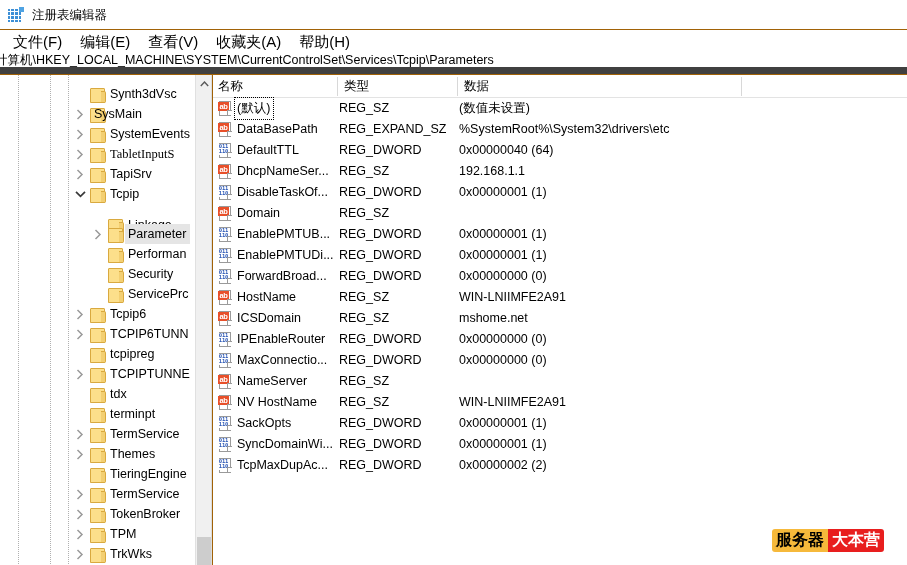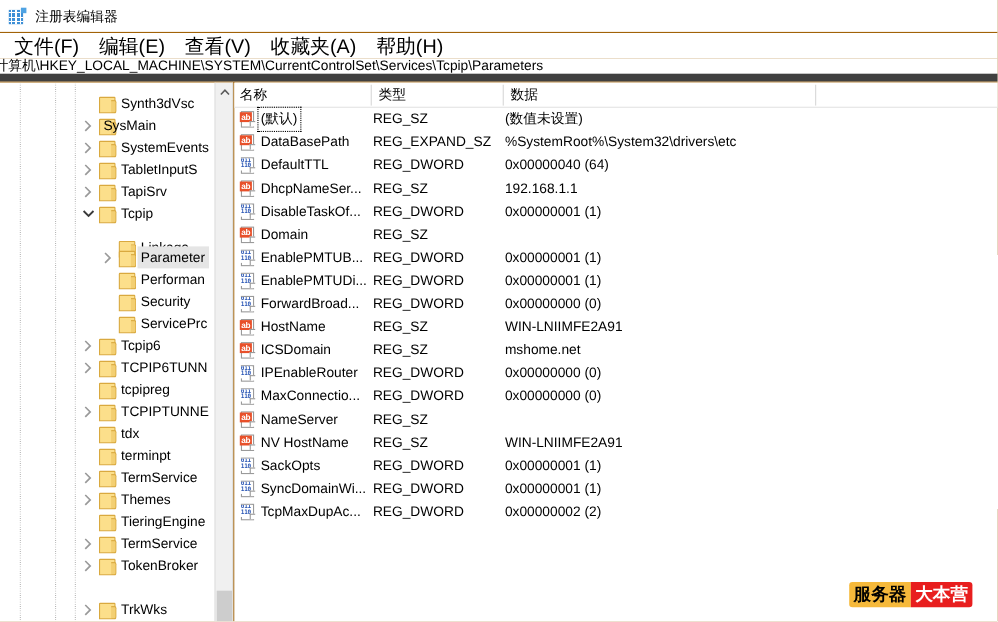--- a/index.html
+++ b/index.html
@@ -53,21 +53,21 @@
 
   
   .menubar {
     position: absolute; left: 0; top: 30px;
     width: 907px; height: 23px;
     background: #ffffff;
     display: flex; align-items: center;
     padding-left: 4px;
   }
   .menu-item {
-    font-size: 18px;
+    font-size: 15px;
     color: #000000;
     padding: 2px 9px;
     white-space: nowrap;
     cursor: default;
     line-height: 16px;
   }
 
   
   .addressbar {
     position: absolute; left: 0; top: 53px;
@@ -365,21 +365,21 @@
               <path d="M1.5 1 L6 5.5 L1.5 10" fill="none" stroke="#9a9a9a" stroke-width="1.5"></path>
             </svg>
           </div>
           <div class="tfolder" style="left: 90px;">
             <span class="fi"></span>
           </div>
           <div class="tlabel-wrap" style="left: 107px;">
             <span class="tlabel">SystemEvents</span>
           </div>
         </div>
-        <div class="tnode" style="top: 69px; width: 196px;">
+        <div class="tnode" style="top: 69px; width: 196px; font-family: Liberation Serif, serif;">
           <div class="twist" style="left: 72px;">
             <svg width="8" height="11" viewBox="0 0 8 11">
               <path d="M1.5 1 L6 5.5 L1.5 10" fill="none" stroke="#9a9a9a" stroke-width="1.5"></path>
             </svg>
           </div>
           <div class="tfolder" style="left: 90px;">
             <span class="fi"></span>
           </div>
           <div class="tlabel-wrap" style="left: 107px;">
             <span class="tlabel">TabletInputS</span>
@@ -570,20 +570,33 @@
           <div class="twist" style="left: 72px;">
             <svg width="8" height="11" viewBox="0 0 8 11">
               <path d="M1.5 1 L6 5.5 L1.5 10" fill="none" stroke="#9a9a9a" stroke-width="1.5"></path>
             </svg>
           </div>
           <div class="tfolder" style="left: 90px;">
             <span class="fi"></span>
           </div>
           <div class="tlabel-wrap" style="left: 107px;">
             <span class="tlabel">TokenBroker</span>
+          </div>
+        </div>
+        <div class="tnode" style="top: 449px; width: 196px;">
+          <div class="twist" style="left: 72px;">
+            <svg width="8" height="11" viewBox="0 0 8 11">
+              <path d="M1.5 1 L6 5.5 L1.5 10" fill="none" stroke="#9a9a9a" stroke-width="1.5"></path>
+            </svg>
+          </div>
+          <div class="tfolder" style="left: 90px;">
+            <span class="fi"></span>
+          </div>
+          <div class="tlabel-wrap" style="left: 107px;">
+            <span class="tlabel">TPM</span>
           </div>
         </div>
         <div class="tnode" style="top: 469px; width: 196px;">
           <div class="twist" style="left: 72px;">
             <svg width="8" height="11" viewBox="0 0 8 11">
               <path d="M1.5 1 L6 5.5 L1.5 10" fill="none" stroke="#9a9a9a" stroke-width="1.5"></path>
             </svg>
           </div>
           <div class="tfolder" style="left: 90px;">
             <span class="fi"></span>

